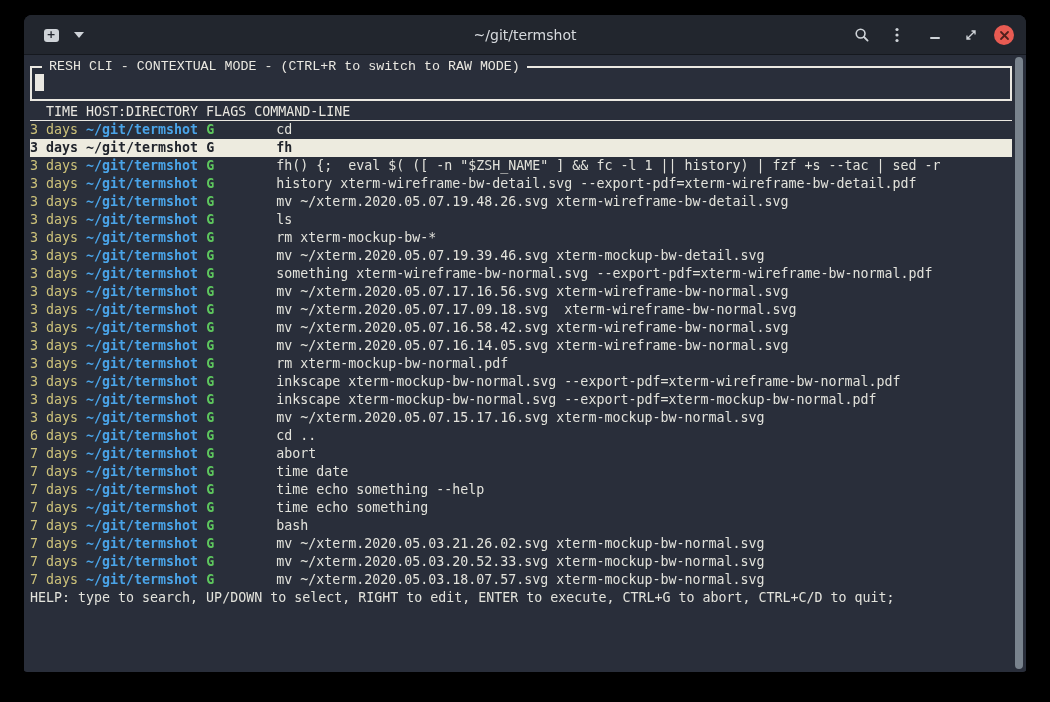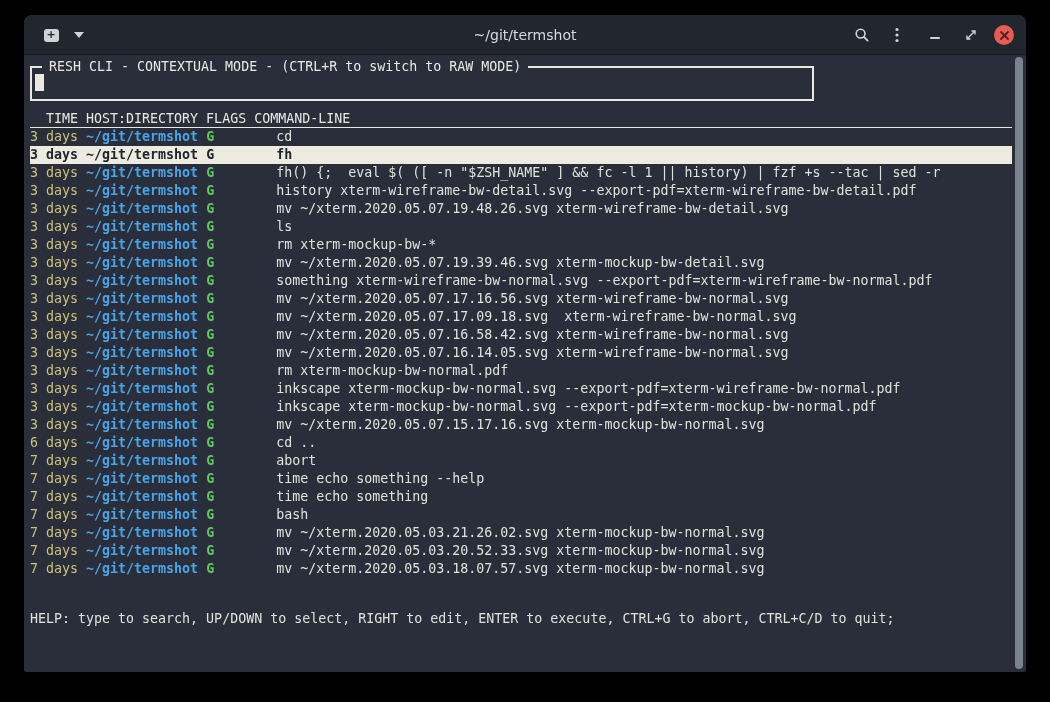--- a/index.html
+++ b/index.html
@@ -50,40 +50,40 @@
   .close-circle{width:20px;height:20px;border-radius:50%;background:var(--close-red);
                 display:flex;align-items:center;justify-content:center;}
 
   
   .terminal{position:relative;height:616px;background:var(--terminal-bg);
             padding:6px 0 0 6px;
             font-family:"DejaVu Sans Mono",monospace;font-size:13.3px;line-height:18px;
             color:var(--terminal-text);}
   .terminal .pre{white-space:pre;}
 
-  .resh-box{position:relative;width:784px;height:35px;margin:5px 0 9px 0;
-            border:2px solid var(--frame-white);cursor:text;}
+  .resh-box{position:relative;width:982px;height:35px;margin:5px 0 2px 0;
+            border:2px solid var(--frame-white);cursor:text;font-family:Liberation Mono, monospace;}
   .box-title{position:absolute;top:-10px;left:10px;padding:0 7px;background:var(--terminal-bg);
              color:var(--frame-white);white-space:pre;}
   .cursor{position:absolute;left:3px;top:6px;width:9px;height:17px;background:var(--frame-white);}
 
   .hdr{width:982px;height:18px;white-space:pre;color:var(--frame-white);
        border-bottom:1px solid var(--frame-white);}
 
   .row{width:982px;height:18px;white-space:pre;cursor:pointer;}
   .row .rt{color:var(--time-yellow);}
   .row .rh{color:var(--path-blue);font-weight:700;}
   .row .rf{color:var(--flag-green);font-weight:700;}
   .row .rc{color:var(--terminal-text);margin-left:46px;}
   .row.selected{background:var(--highlight-bg);font-weight:700;}
   .row.selected .rt,.row.selected .rh,.row.selected .rf,.row.selected .rc{color:var(--highlight-text);}
 
   .statusbar{width:982px;height:18px;white-space:pre;background:var(--highlight-bg);
              color:var(--highlight-text);font-weight:700;}
-  .helpline{width:982px;height:18px;white-space:pre;color:var(--terminal-text);margin-top:32px;}
+  .helpline{width:982px;height:18px;white-space:pre;color:var(--terminal-text);}
 
   .scrollbar{position:absolute;top:2px;right:3px;bottom:2px;width:8px;}
   .scrollbar .thumb{width:8px;height:100%;border-radius:4px;background:var(--scrollbar-thumb);cursor:grab;}
 
   svg{display:block;}
 </style>
 </head>
 <body>
 
 <div class="window">
@@ -152,20 +152,21 @@
         <div class="row"><span class="rt">3 days</span><span class="rh"> ~/git/termshot</span><span class="rf"> G</span><span class="rc">  mv ~/xterm.2020.05.07.17.16.56.svg xterm-wireframe-bw-normal.svg</span></div>
         <div class="row"><span class="rt">3 days</span><span class="rh"> ~/git/termshot</span><span class="rf"> G</span><span class="rc">  mv ~/xterm.2020.05.07.17.09.18.svg  xterm-wireframe-bw-normal.svg</span></div>
         <div class="row"><span class="rt">3 days</span><span class="rh"> ~/git/termshot</span><span class="rf"> G</span><span class="rc">  mv ~/xterm.2020.05.07.16.58.42.svg xterm-wireframe-bw-normal.svg</span></div>
         <div class="row"><span class="rt">3 days</span><span class="rh"> ~/git/termshot</span><span class="rf"> G</span><span class="rc">  mv ~/xterm.2020.05.07.16.14.05.svg xterm-wireframe-bw-normal.svg</span></div>
         <div class="row"><span class="rt">3 days</span><span class="rh"> ~/git/termshot</span><span class="rf"> G</span><span class="rc">  rm xterm-mockup-bw-normal.pdf</span></div>
         <div class="row"><span class="rt">3 days</span><span class="rh"> ~/git/termshot</span><span class="rf"> G</span><span class="rc">  inkscape xterm-mockup-bw-normal.svg --export-pdf=xterm-wireframe-bw-normal.pdf</span></div>
         <div class="row"><span class="rt">3 days</span><span class="rh"> ~/git/termshot</span><span class="rf"> G</span><span class="rc">  inkscape xterm-mockup-bw-normal.svg --export-pdf=xterm-mockup-bw-normal.pdf</span></div>
         <div class="row"><span class="rt">3 days</span><span class="rh"> ~/git/termshot</span><span class="rf"> G</span><span class="rc">  mv ~/xterm.2020.05.07.15.17.16.svg xterm-mockup-bw-normal.svg</span></div>
         <div class="row"><span class="rt">6 days</span><span class="rh"> ~/git/termshot</span><span class="rf"> G</span><span class="rc">  cd ..</span></div>
         <div class="row"><span class="rt">7 days</span><span class="rh"> ~/git/termshot</span><span class="rf"> G</span><span class="rc">  abort</span></div>
+        <div class="row"><span class="rt">7 days</span><span class="rh"> ~/git/termshot</span><span class="rf"> G</span><span class="rc">  time date</span></div>
         <div class="row"><span class="rt">7 days</span><span class="rh"> ~/git/termshot</span><span class="rf"> G</span><span class="rc">  time echo something --help</span></div>
         <div class="row"><span class="rt">7 days</span><span class="rh"> ~/git/termshot</span><span class="rf"> G</span><span class="rc">  time echo something</span></div>
         <div class="row"><span class="rt">7 days</span><span class="rh"> ~/git/termshot</span><span class="rf"> G</span><span class="rc">  bash</span></div>
         <div class="row"><span class="rt">7 days</span><span class="rh"> ~/git/termshot</span><span class="rf"> G</span><span class="rc">  mv ~/xterm.2020.05.03.21.26.02.svg xterm-mockup-bw-normal.svg</span></div>
         <div class="row"><span class="rt">7 days</span><span class="rh"> ~/git/termshot</span><span class="rf"> G</span><span class="rc">  mv ~/xterm.2020.05.03.20.52.33.svg xterm-mockup-bw-normal.svg</span></div>
         <div class="row"><span class="rt">7 days</span><span class="rh"> ~/git/termshot</span><span class="rf"> G</span><span class="rc">  mv ~/xterm.2020.05.03.18.07.57.svg xterm-mockup-bw-normal.svg</span></div>
       </div>
 
 
     <div class="helpline">HELP: type to search, UP/DOWN to select, RIGHT to edit, ENTER to execute, CTRL+G to abort, CTRL+C/D to quit;</div>

